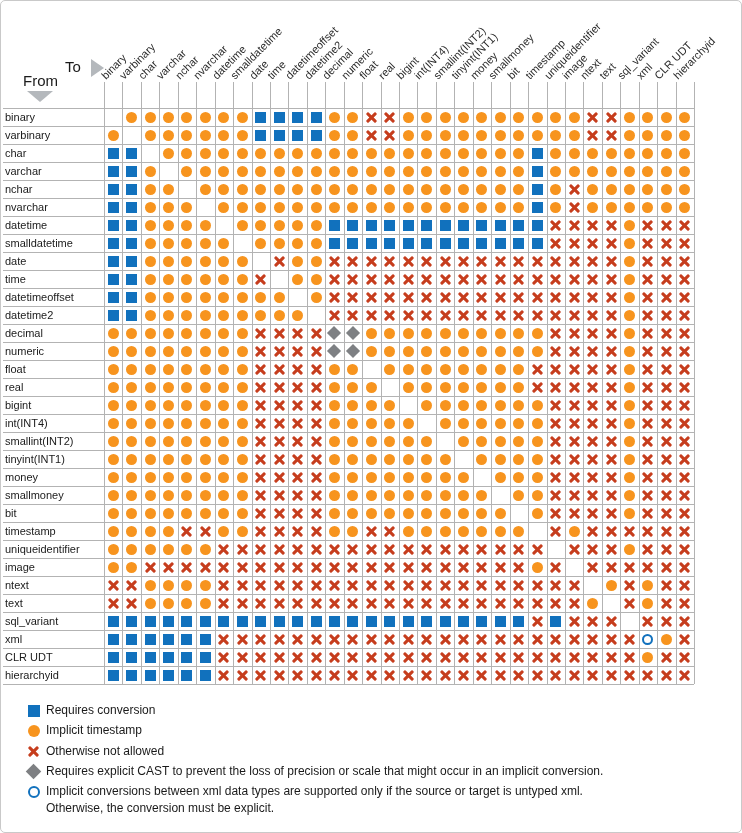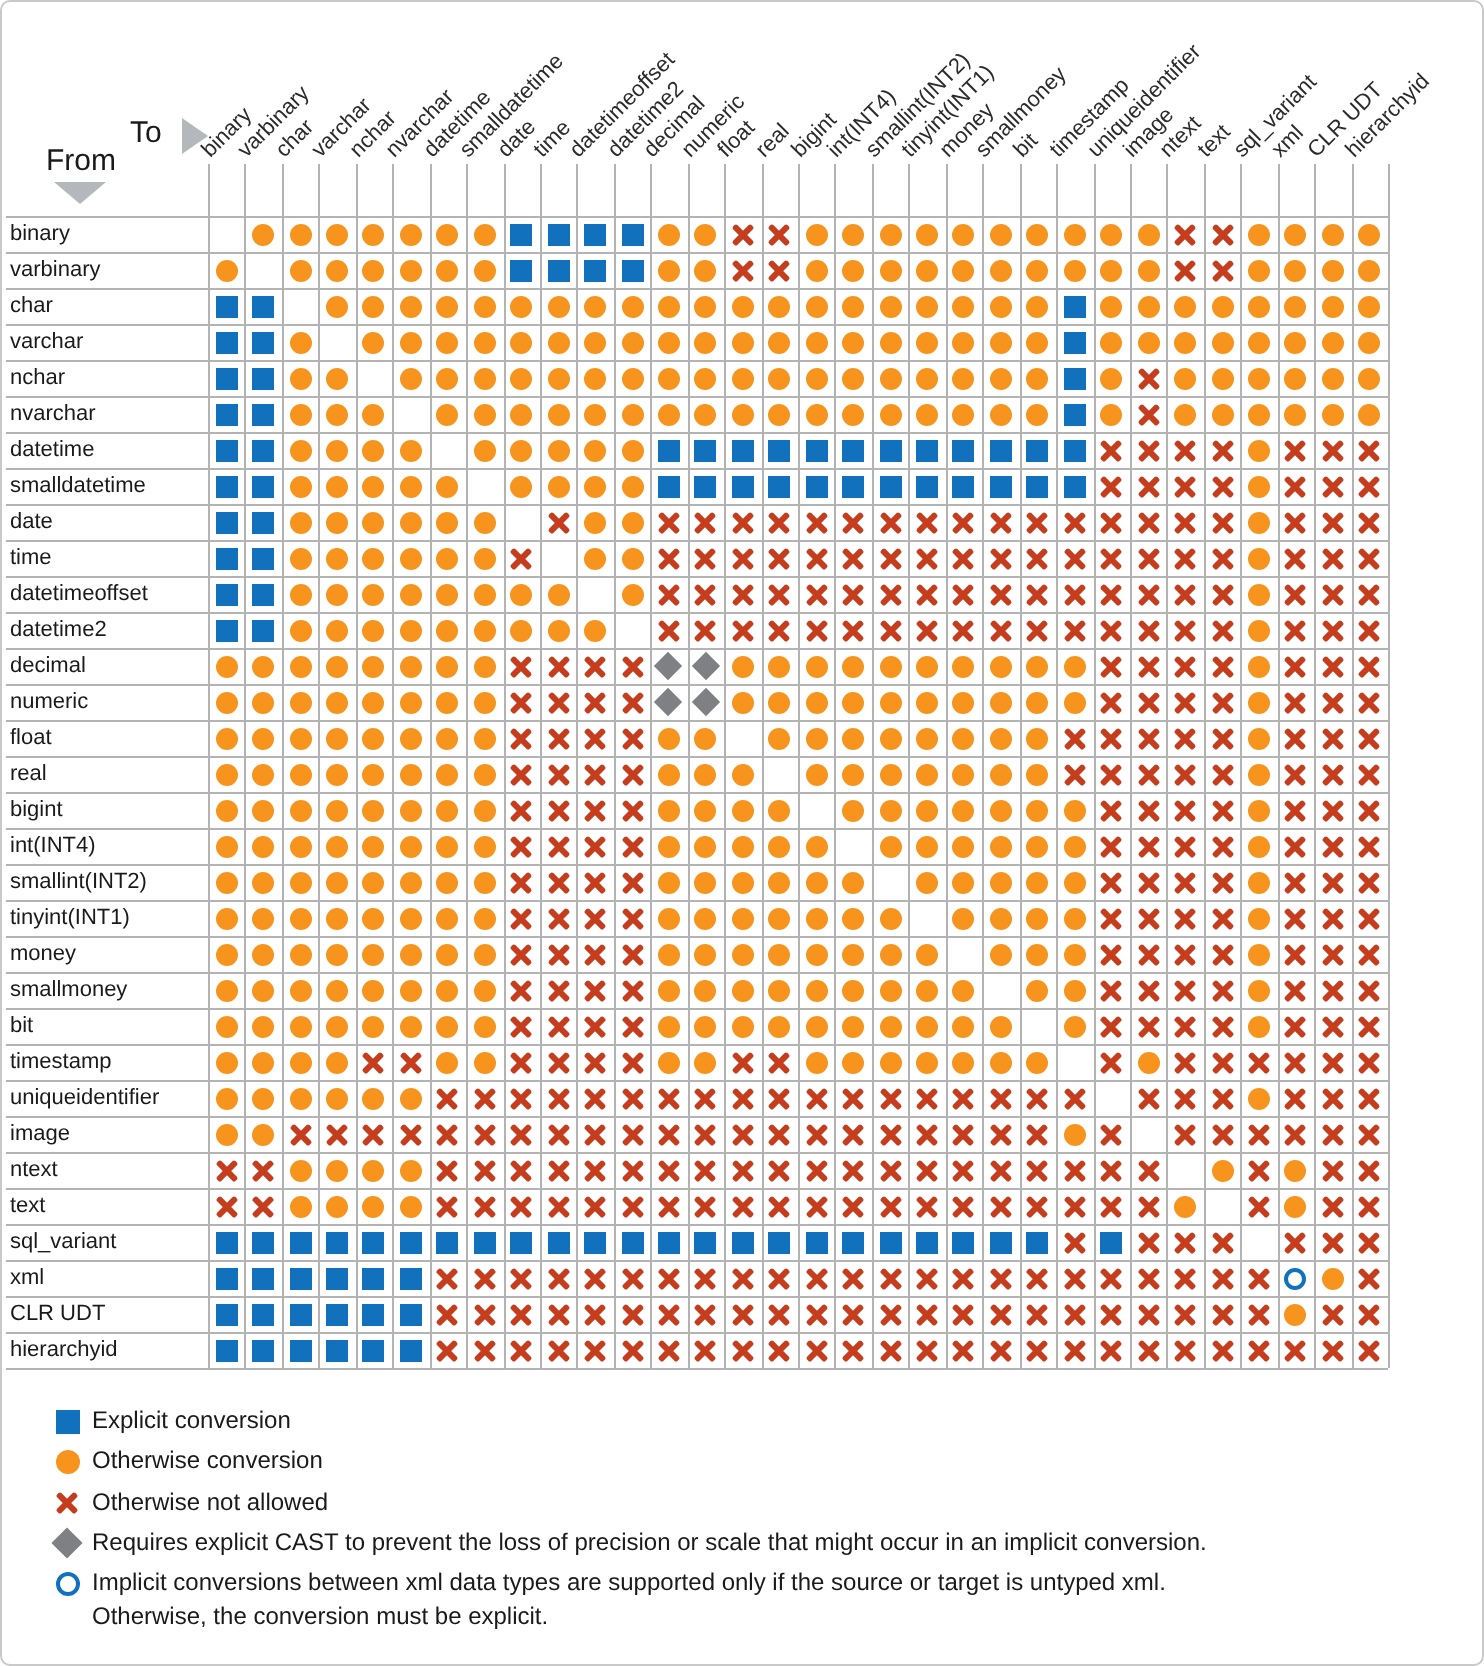--- a/index.html
+++ b/index.html
@@ -3182,27 +3182,27 @@
       </div>
       <div class="cell" style="left: 677.28px; top: 667.5px;">
         <div class="xx"></div>
       </div>
     </div>
   <div id="legend">
       <div class="legend-row" style="top: 701px;">
         <div class="legend-sym">
           <div class="sq"></div>
         </div>
-        <div class="legend-text">Explicit conversion</div>
+        <div class="legend-text">Requires conversion</div>
       </div>
       <div class="legend-row" style="top: 721px;">
         <div class="legend-sym">
           <div class="ci"></div>
         </div>
-        <div class="legend-text">Otherwise conversion</div>
+        <div class="legend-text">Implicit timestamp</div>
       </div>
       <div class="legend-row" style="top: 742px;">
         <div class="legend-sym">
           <div class="xx"></div>
         </div>
         <div class="legend-text">Otherwise not allowed</div>
       </div>
       <div class="legend-row" style="top: 762px;">
         <div class="legend-sym">
           <div class="di"></div>

